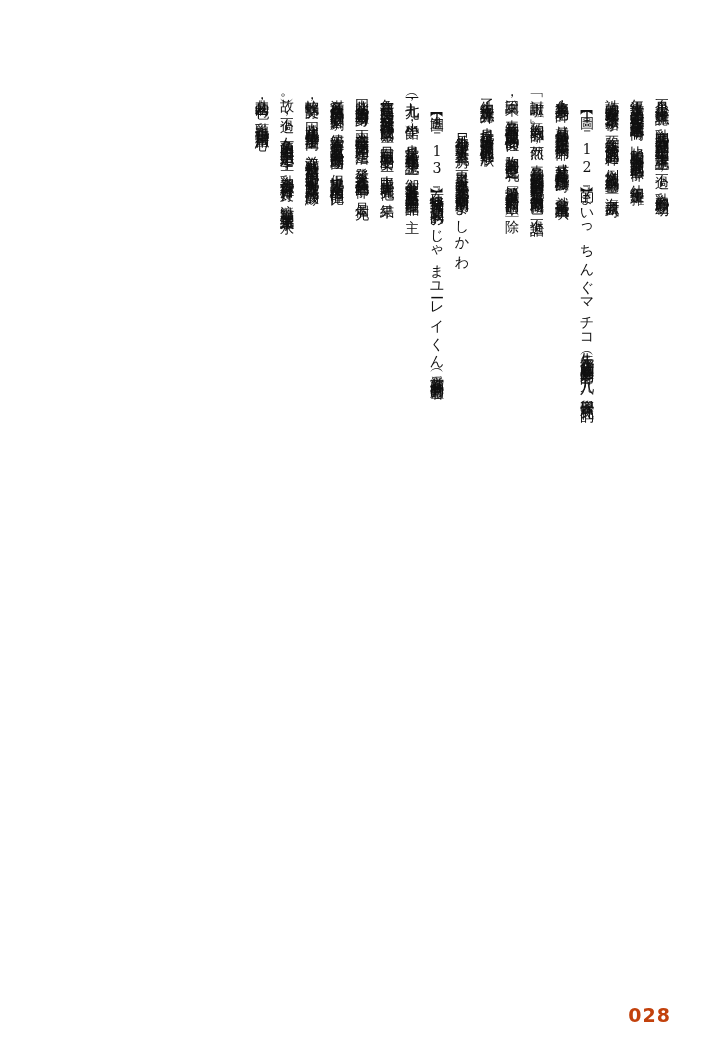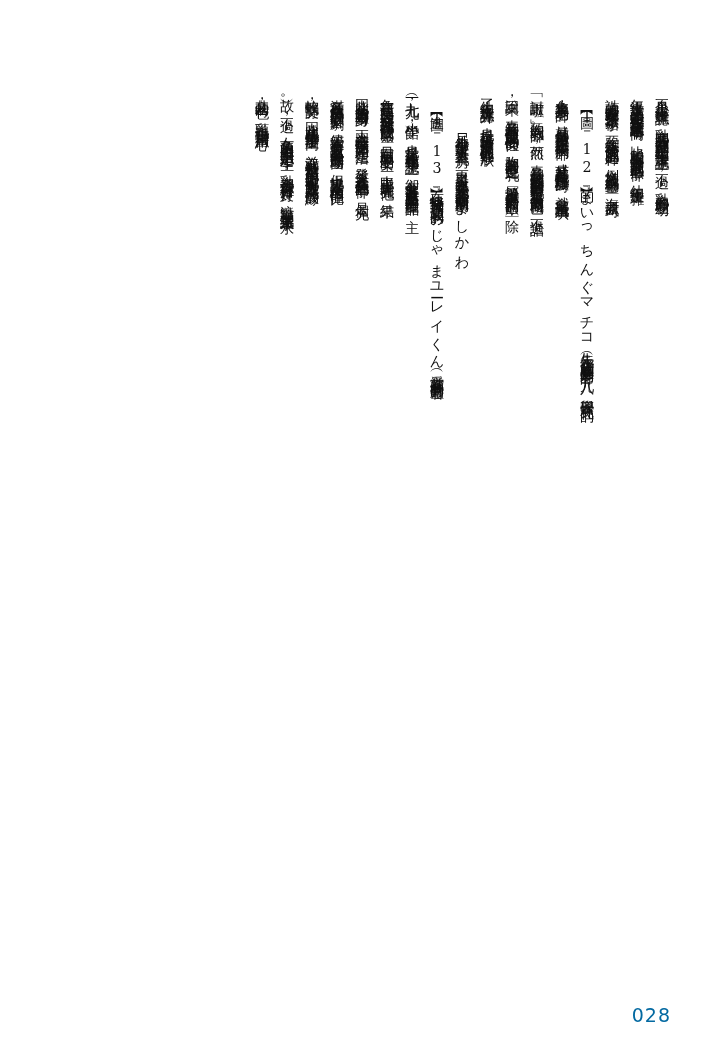--- a/index.html
+++ b/index.html
@@ -58,24 +58,24 @@
   .col.indent-1 { padding-top: 17px; height: 813px; }
   .col.indent-2 { padding-top: 34px; height: 796px; }
   .col.short-2  { height: 600px; }
   .col.short-4  { height: 330px; }
 
   .page-number {
     position: absolute;
     right: 40px;
     bottom: 24px;
     font-family: "DejaVu Sans", "Liberation Sans", sans-serif;
-    font-weight: normal;
+    font-weight: bold;
     font-size: 19px;
     letter-spacing: 1px;
-    color: #0369a1;
+    color: #c2410c;
   }
 </style>
 </head>
 <body>
 
 <div class="page">
 
   <div class="text-body">
     <div class="col">不只是少年漫畫雜誌，乳房開國的浪潮甚至拍到了幼年漫畫雜誌上。不過，乳房的登場在幼</div>
     <div class="col">年漫畫雜誌上的意義與少年漫畫雜誌略有不同。比起校園喜劇中青春式的偶然事件，幼年漫畫雜</div>

